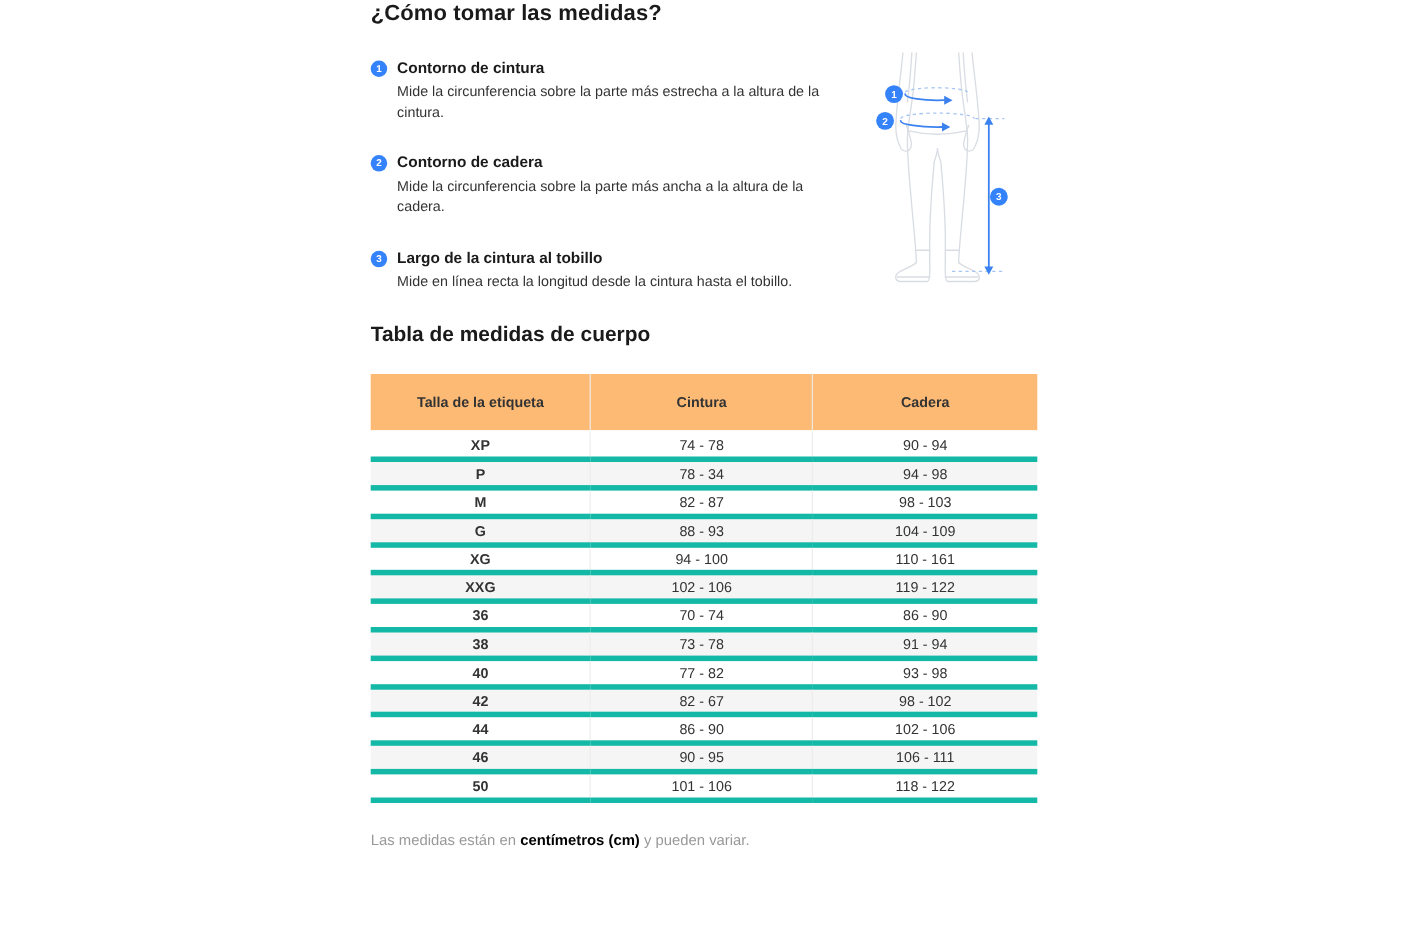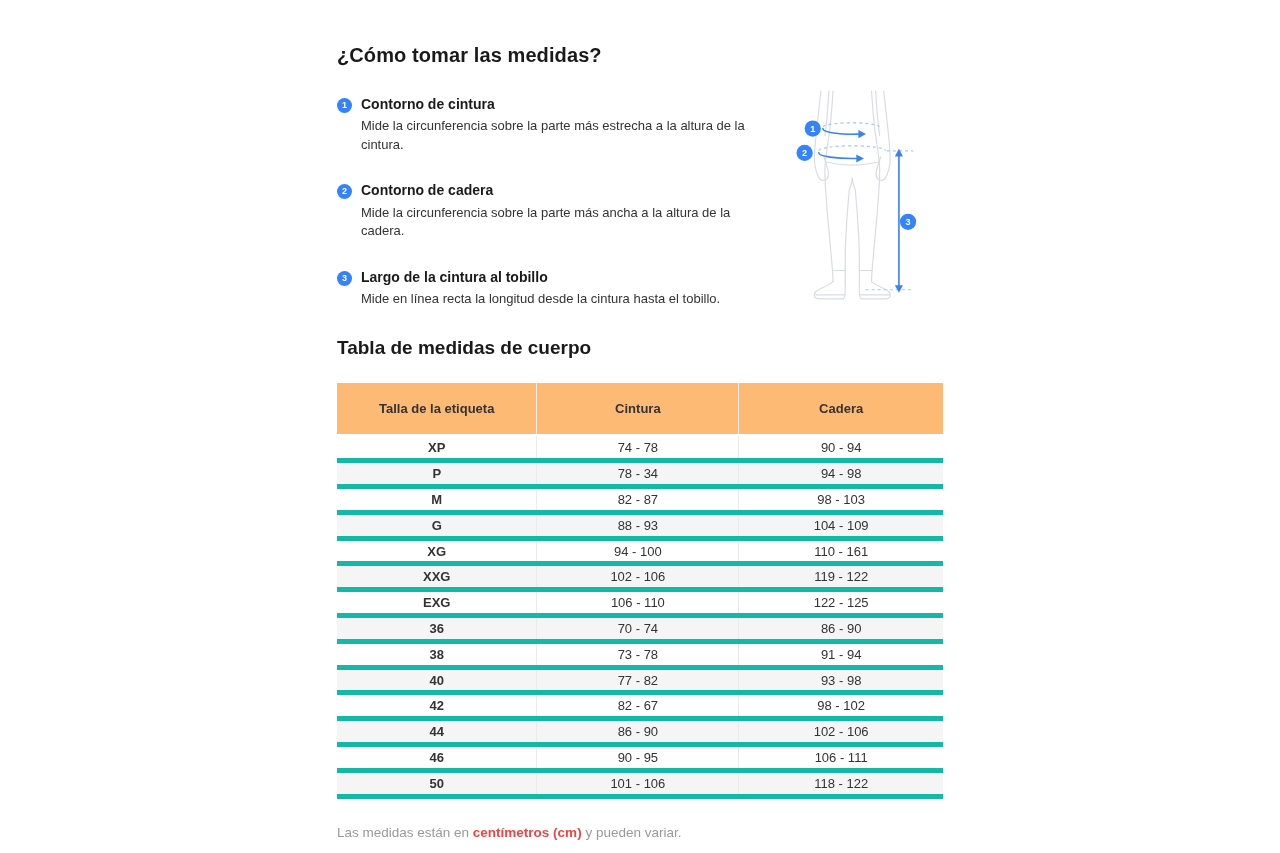--- a/index.html
+++ b/index.html
@@ -9,22 +9,21 @@
     color: #333;
   }
   .page {
     width: 1280px;
     height: 853px;
     background: #fff;
     overflow: hidden;
   }
   .content {
     width: 606px;
-    margin: 17px auto;
-    padding-top: 27px;
+    margin: 1px auto;
   }
   .page-title {
     font-size: 20px;
     font-weight: 700;
     color: #1a1a1a;
     letter-spacing: 0.1px;
     margin-bottom: 26px;
   }
   
   .top-section {
@@ -106,21 +105,21 @@
   table.sizes col.c1 { width: 33%; }
   table.sizes col.c2 { width: 33.3%; }
   table.sizes col.c3 { width: 33.7%; }
   table.sizes td.size-col { font-weight: 700; }
   
   .footer-note {
     margin-top: 26px;
     font-size: 13.5px;
     color: #999;
   }
-  .footer-note .bold-units { font-weight: 700; color: #ef4444; }
+  .footer-note .bold-units { font-weight: 700; color: #000000; }
 </style>
 </head>
 <body>
 
 <div class="page">
   <div class="content">
 
     <h1 class="page-title">¿Cómo tomar las medidas?</h1>
 
     <div class="top-section">
@@ -252,25 +251,20 @@
             <td class="size-col">XG</td>
             <td>94 - 100</td>
             <td>110 - 161</td>
           </tr>
           <tr>
             <td class="size-col">XXG</td>
             <td>102 - 106</td>
             <td>119 - 122</td>
           </tr>
           <tr>
-            <td class="size-col">EXG</td>
-            <td>106 - 110</td>
-            <td>122 - 125</td>
-          </tr>
-          <tr>
             <td class="size-col">36</td>
             <td>70 - 74</td>
             <td>86 - 90</td>
           </tr>
           <tr>
             <td class="size-col">38</td>
             <td>73 - 78</td>
             <td>91 - 94</td>
           </tr>
           <tr>

